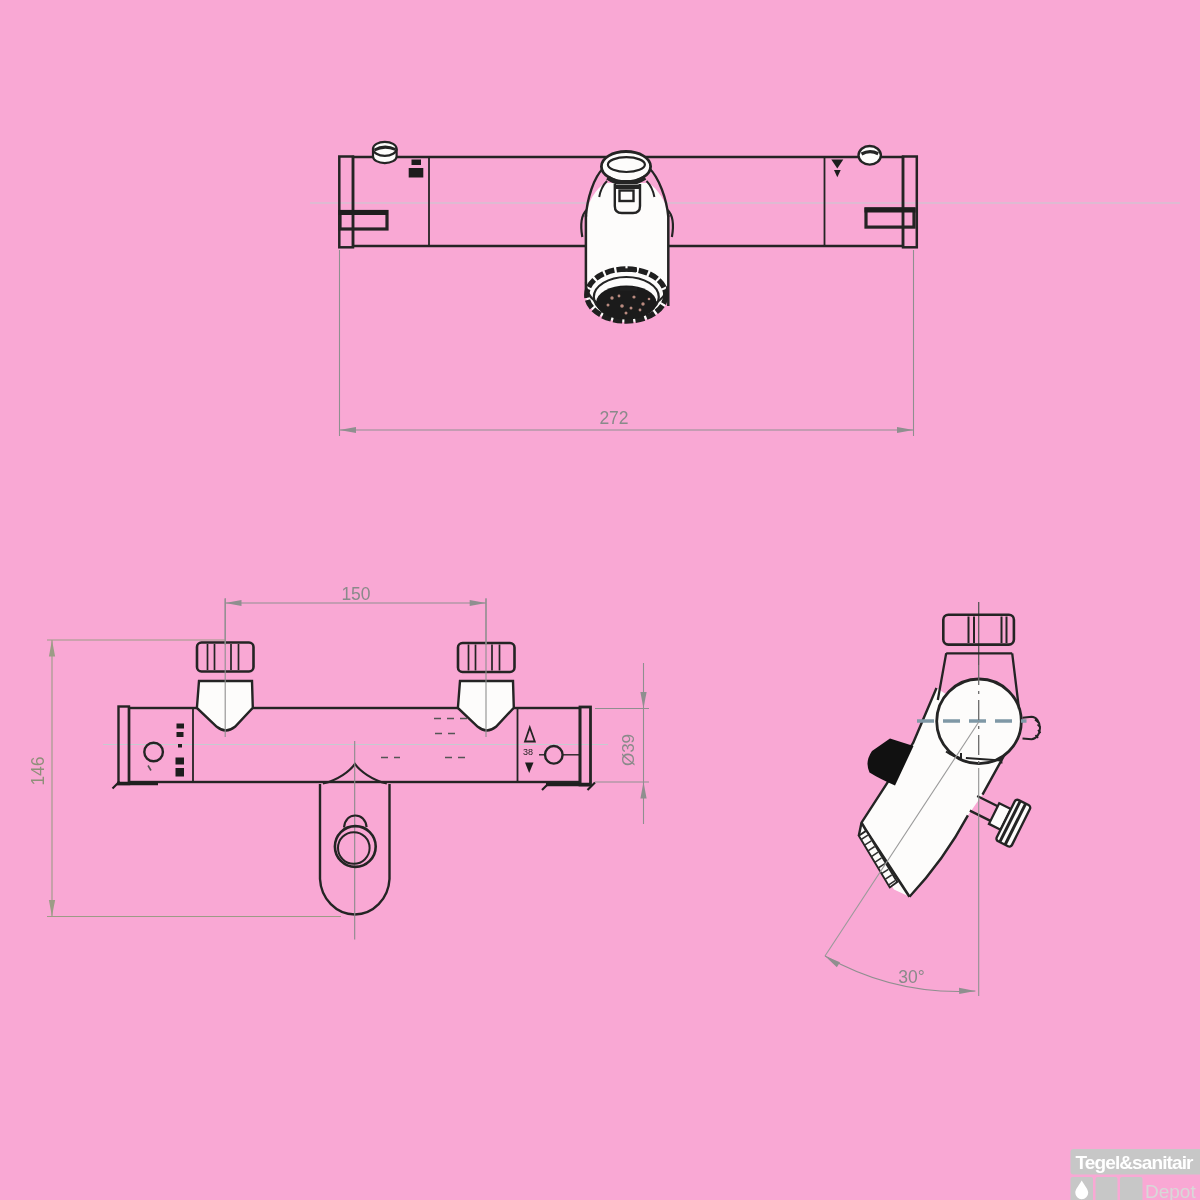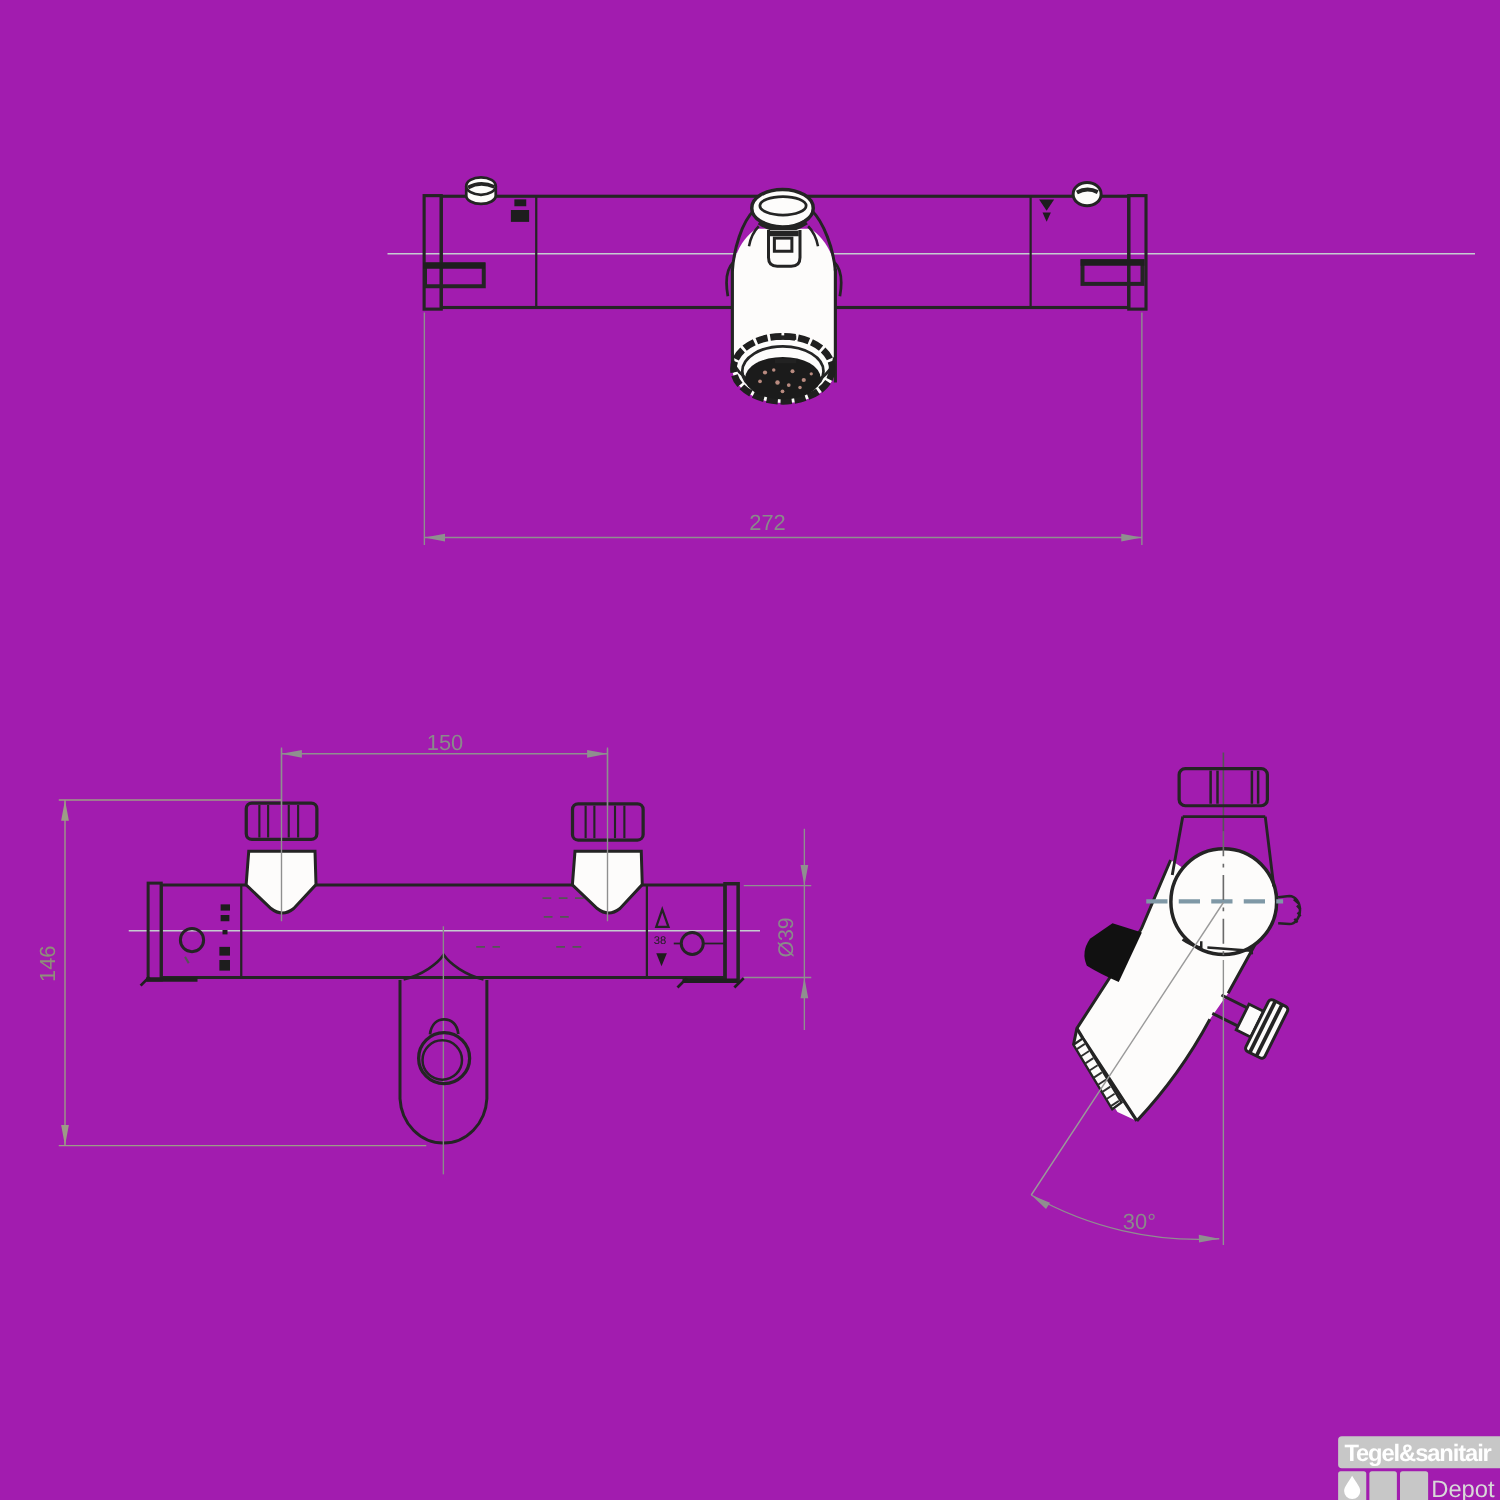--- a/index.html
+++ b/index.html
@@ -1,16 +1,16 @@
 <!DOCTYPE html>
 <html><head>
 <meta charset="utf-8">
 <style>
   html,body{margin:0;padding:0;background:#ffffff;}
-  .page{width:1200px;height:1200px;position:relative;background:#a21caf;overflow:hidden;}
+  .page{width:1200px;height:1200px;position:relative;background:#f9a8d4;overflow:hidden;}
   svg{position:absolute;top:0;left:0;}
   text{font-family:"Liberation Sans", sans-serif;}
 </style>
 </head>
 <body>
 <div class="page">
 <svg width="1200" height="1200" viewBox="0 0 1200 1200">
 <defs>
 </defs>
 

